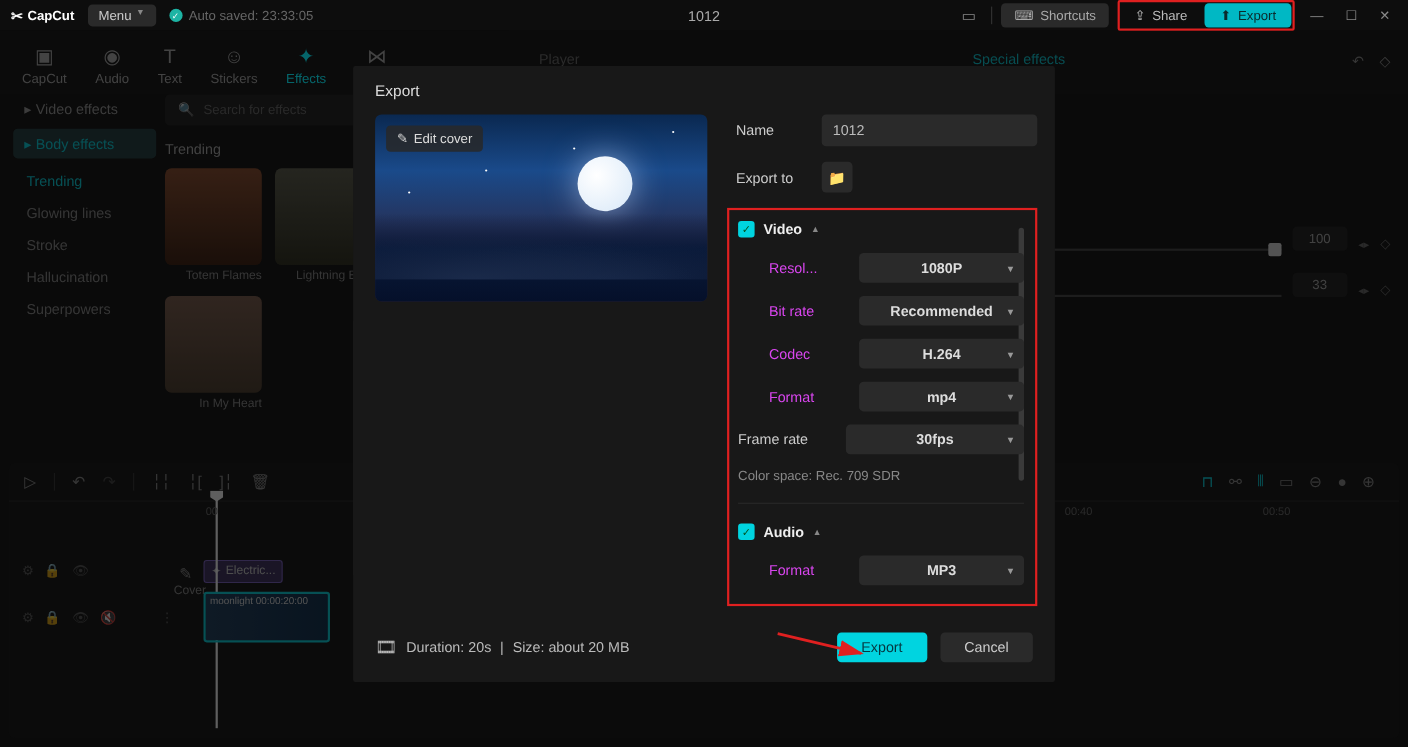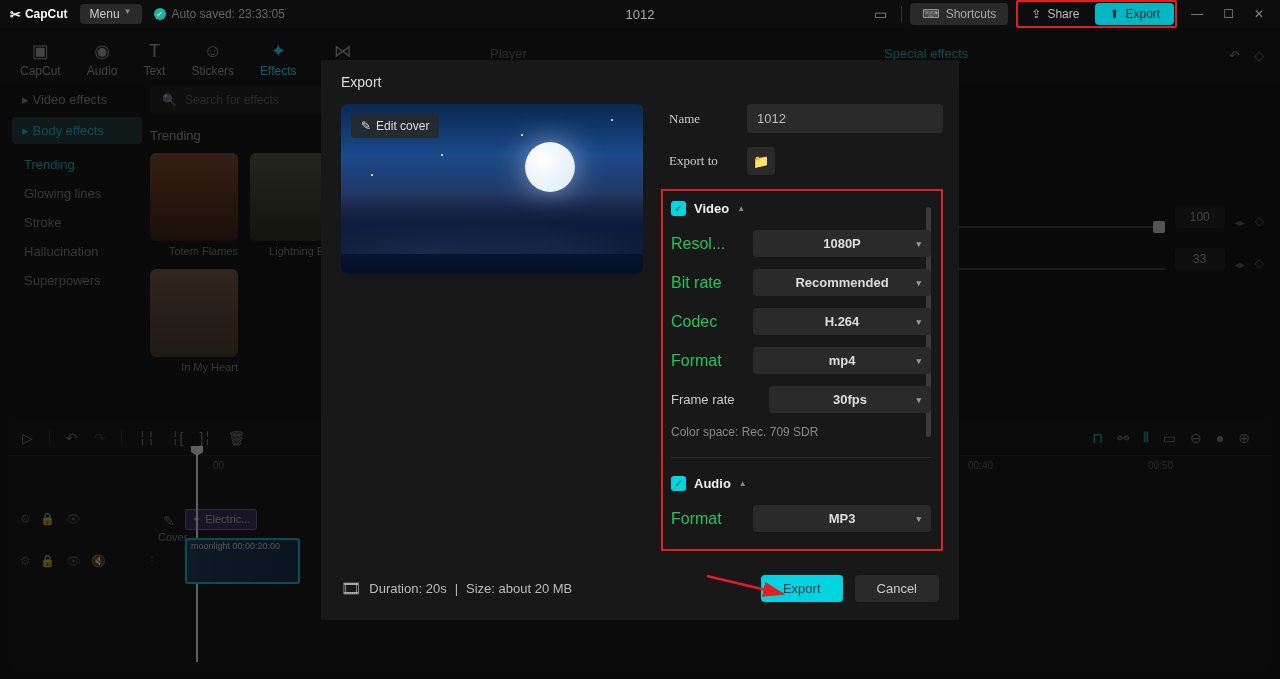--- a/index.html
+++ b/index.html
@@ -78,35 +78,35 @@
 .modal-left { width: 302px; }
 .cover-preview { width: 302px; height: 170px; border-radius: 6px; background: linear-gradient(180deg,#0a2850 0%,#1a4a8a 30%,#2a2a4a 70%,#1a1a3a 100%); position: relative; overflow: hidden; }
 .cover-preview .moon {position:absolute; width:50px; height:50px; background:radial-gradient(circle at 35% 35%,#fff,#d8e8f8); border-radius:50%; right:68px; top:38px; box-shadow:0 0 30px rgba(200,220,255,0.6);}
 .cover-preview .hills {position:absolute; bottom:0; left:0; right:0; height:80px; background:linear-gradient(180deg,transparent,#0a1a3a 40%,#05102a);}
 .cover-preview .hills::before {content:''; position:absolute; bottom:20px; left:0; right:0; height:50px; background:radial-gradient(ellipse 200px 40px at 30% 100%,#1a2a4a,transparent), radial-gradient(ellipse 180px 35px at 70% 100%,#152545,transparent);}
 .cover-preview .star {position:absolute; width:2px; height:2px; background:#fff; border-radius:50%;}
 .edit-cover-btn { position: absolute; top: 10px; left: 10px; background: rgba(40,40,40,0.85); padding: 5px 10px; border-radius: 4px; color: #ddd; font-size: 12px; display:flex; align-items:center; gap:5px; cursor:pointer;}
 
 .modal-right { flex: 1; }
 .form-row { display: flex; align-items: center; margin-bottom: 14px; gap: 12px; }
-.form-label { width: 66px; color: #ccc; font-size: 13px; font-family: Liberation Serif, serif; }
+.form-label { width: 66px; color: #ccc; font-size: 13px; }
 .form-input { flex: 1; background: #2a2a2a; padding: 7px 10px; border-radius: 4px; color: #bbb; font-size: 13px; border: none; }
 .folder-btn { width: 28px; height: 28px; background: #2a2a2a; border-radius: 4px; display:flex; align-items:center; justify-content:center; color:#bbb; cursor:pointer;}
 
 .red-box-settings { border: 2px solid #e02020; padding: 10px 10px 10px 8px; margin-left:-8px; margin-top: 6px; position:relative;}
 .settings-scroll { max-height: 338px; overflow: hidden; position:relative;}
 .scrollbar-v {position:absolute; right:0; top:6px; width:5px; height:230px; background:#3a3a3a; border-radius:3px;}
 
 .section-hdr { display:flex; align-items:center; gap:8px; margin-bottom: 14px; }
 .checkbox-on { width:15px; height:15px; background:#00d4e0; border-radius:3px; display:flex; align-items:center; justify-content:center; font-size:10px; color:#052;}
 .section-hdr-label { font-weight:600; color:#eee; font-size:13px;}
 .sort-ic {font-size:8px; color:#888;}
 
 .setting-row { display:flex; align-items:center; margin-bottom: 12px; gap: 12px;}
-.setting-label {width: 70px; color:#22c55e; font-size:16px;}
+.setting-label {width: 70px; color:#d946ef; font-size:13px;margin-left:28px;}
 .setting-label-long {width: 86px; color:#ccc; font-size:13px;}
 .dropdown { flex:1; background:#2a2a2a; padding: 6px 10px; border-radius:4px; display:flex; align-items:center; justify-content:center; color:#ddd; font-size:13px; font-weight:600; position:relative; cursor:pointer;}
 .dropdown .chev {position:absolute; right:10px; font-size:9px; color:#999;}
 .colorspace-note {color:#888; font-size:12px; margin-bottom: 18px; margin-top: 6px;}
 .section-divider {height:1px; background:#2a2a2a; margin: 8px 0 18px;}
 
 .modal-footer { position:absolute; bottom: 18px; left: 20px; right: 20px; display:flex; align-items:center;}
 .footer-info {display:flex; align-items:center; gap:8px; color:#bbb; font-size:13px;}
 .film-icon {font-size:16px; color:#bbb;}
 .footer-btns {margin-left:auto; display:flex; gap:12px;}
@@ -273,21 +273,21 @@
         <span class="tl-icon">⚯</span>
         <span class="tl-icon hl">⫴</span>
         <span class="tl-icon">▭</span>
         <span class="tl-icon">⊖</span>
         <span class="tl-icon">●</span>
         <span class="tl-icon">⊕</span>
       </div>
     </div>
     <div class="tl-ruler">
       <div class="tl-playhead"></div>
-      <span class="tl-tick" style="left:205px">00</span>
+      <span class="tl-tick" style="left:179px">00</span>
       <span class="tl-tick" style="left:960px">00:40</span>
       <span class="tl-tick" style="left:1140px">00:50</span>
     </div>
     <div class="tl-row" style="margin-top:22px">
       <div class="tl-row-icons">
           <span>⚙</span>
           <span>🔒</span>
           <span>👁</span>
         </div>
       <div class="tl-clip-effect">

